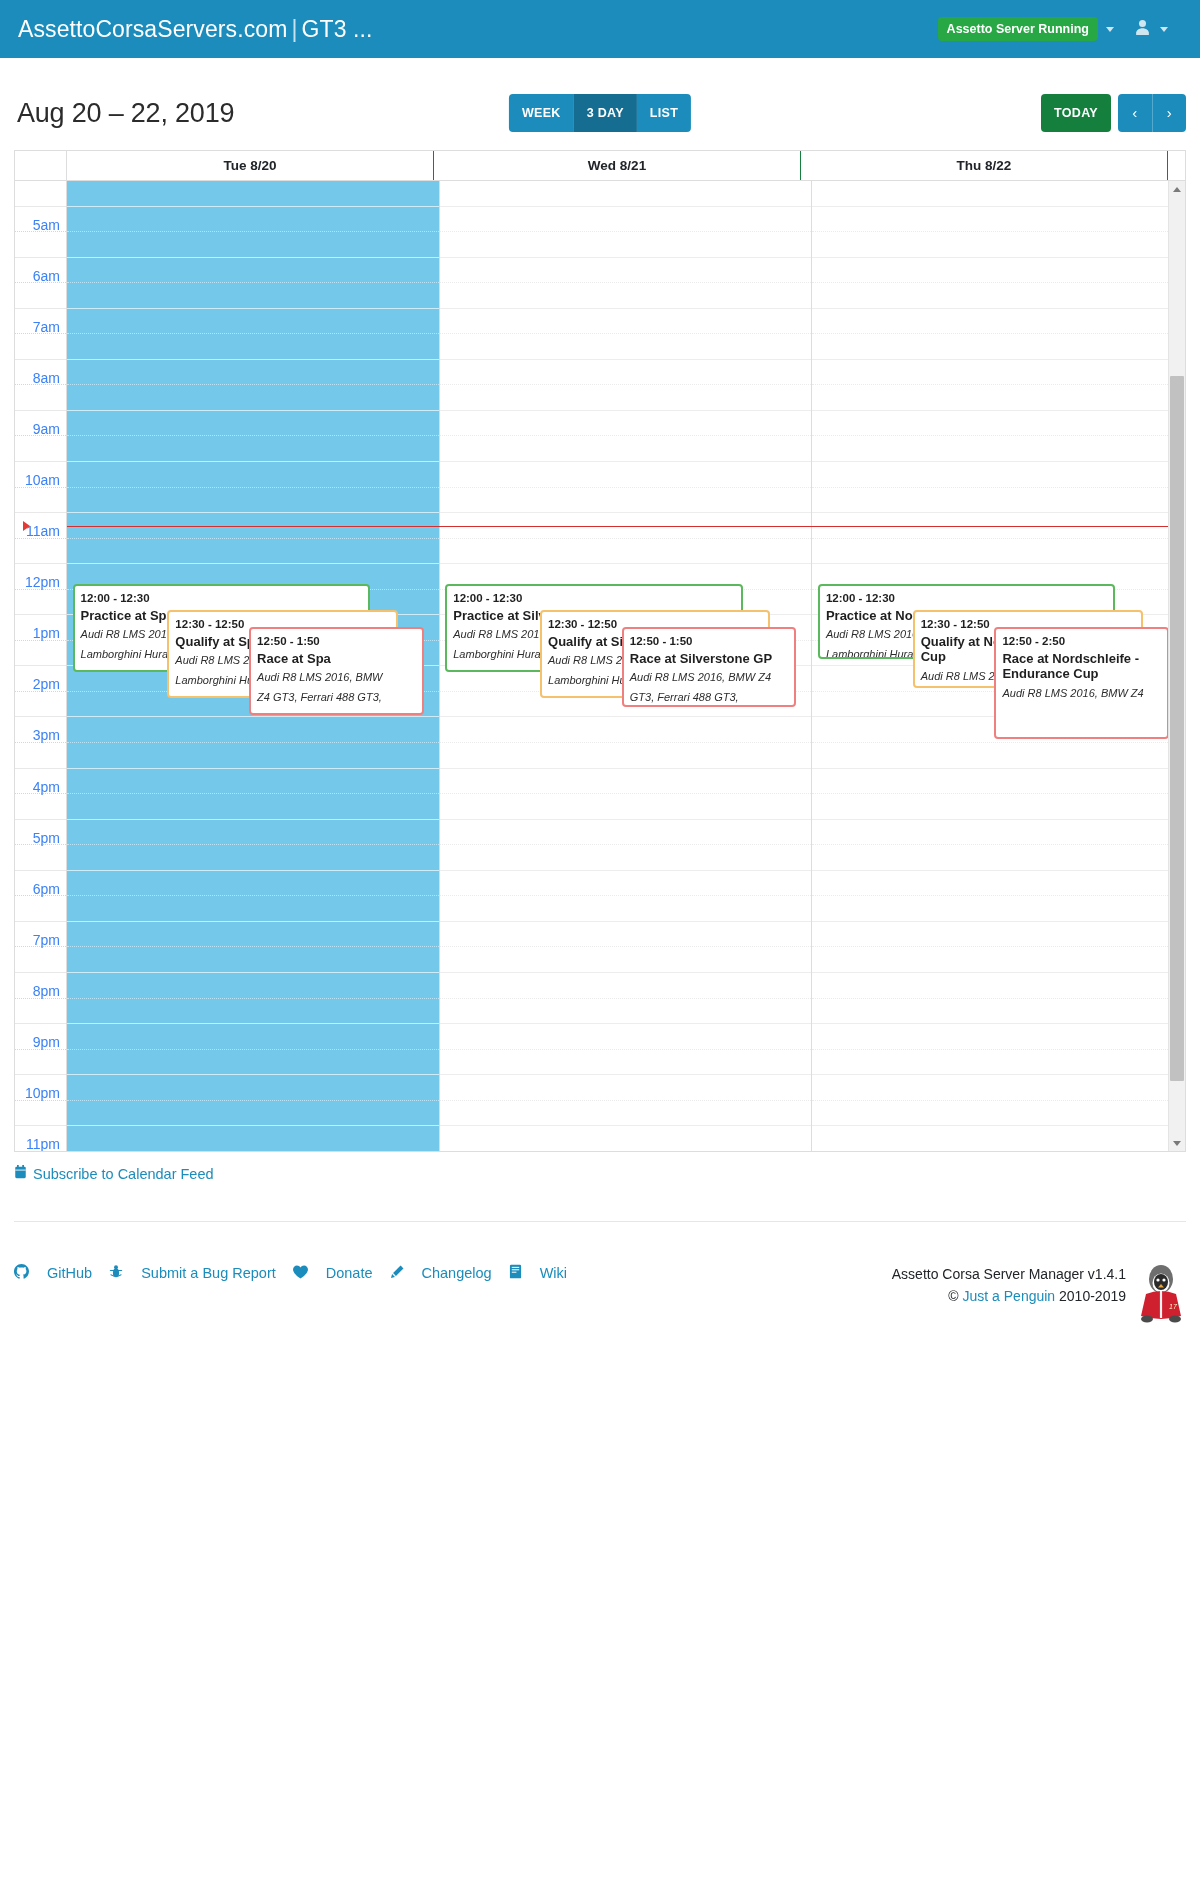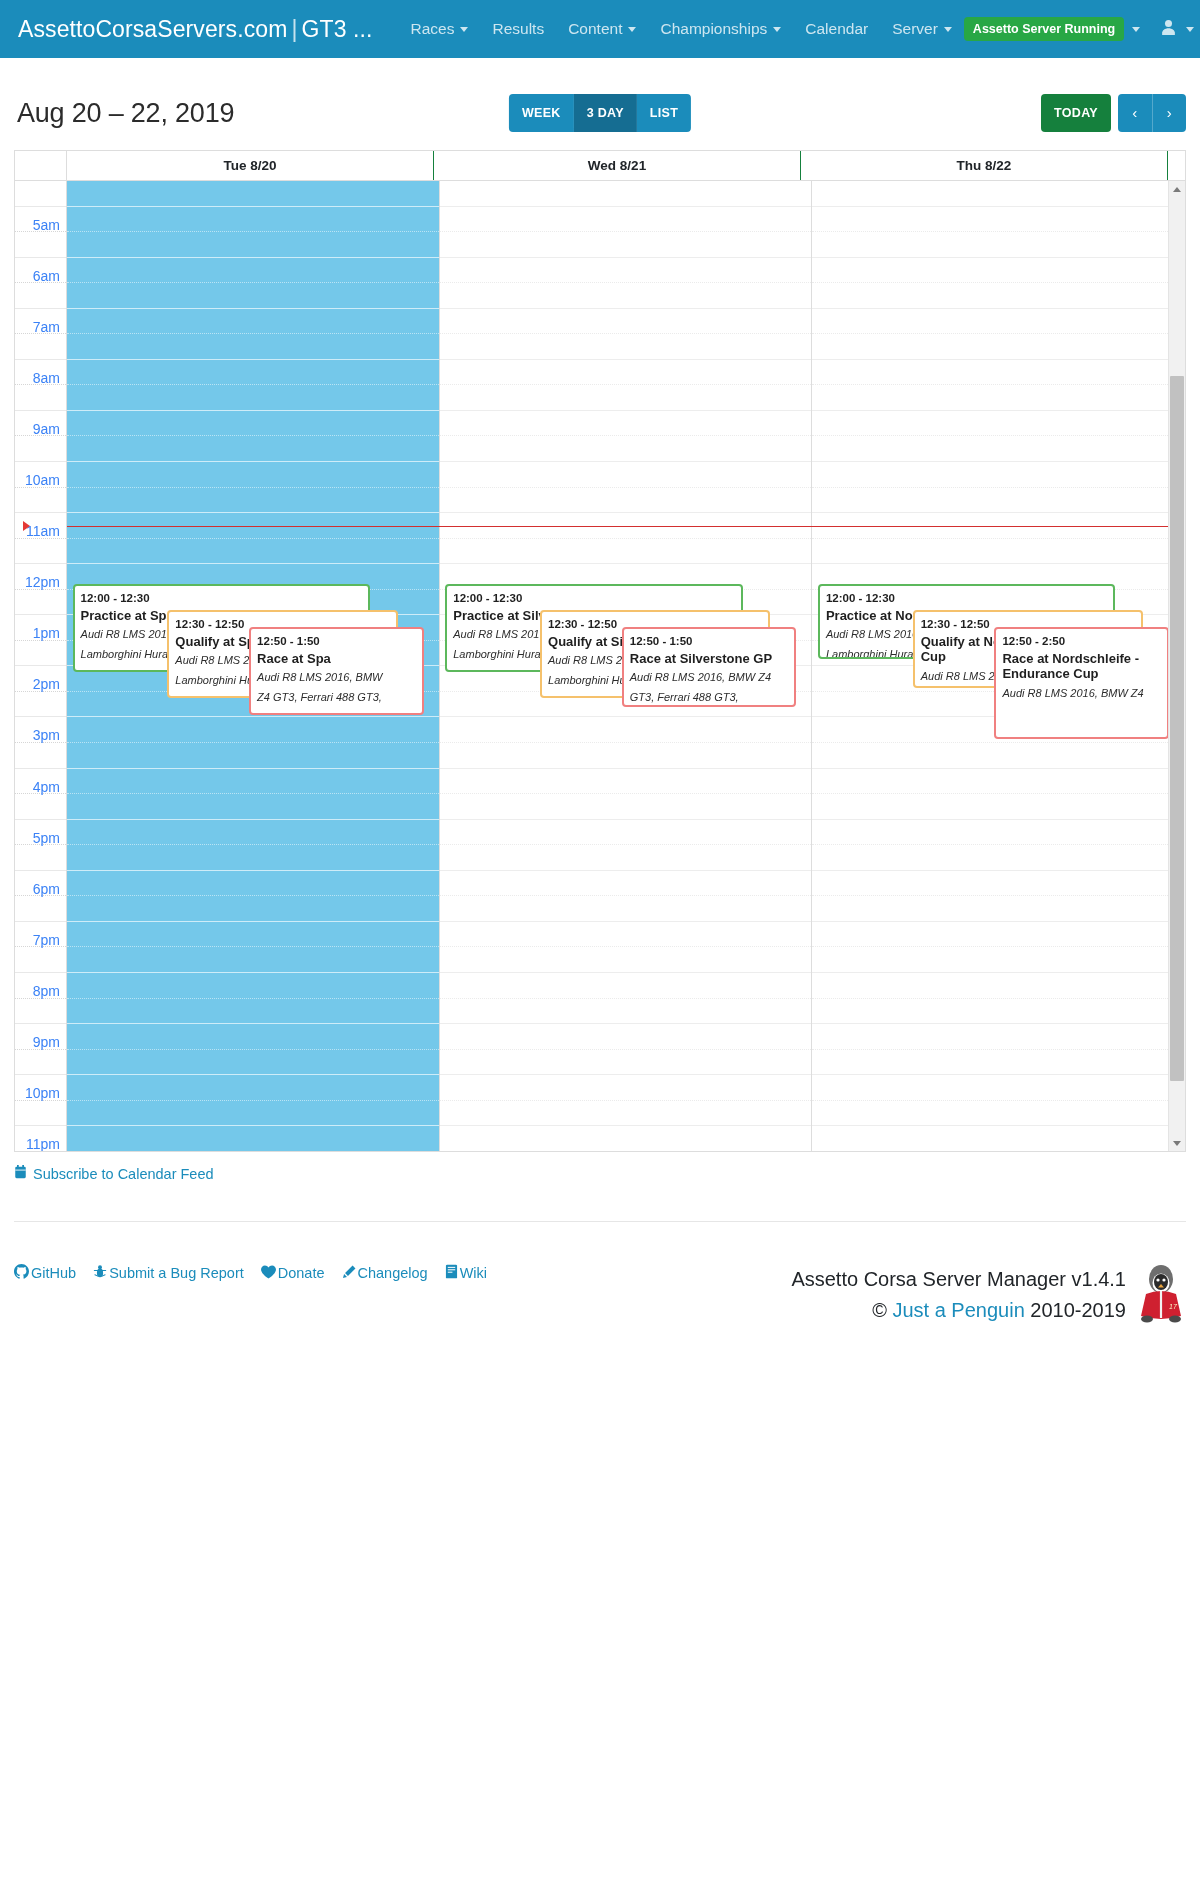--- a/index.html
+++ b/index.html
@@ -310,69 +310,45 @@
     display: flex;
     gap: 17px;
     align-items: center;
     flex-wrap: wrap;
   }
   .flink {
     color: #1b8cbb;
     font-size: 14.5px;
     display: inline-flex;
     align-items: center;
-    gap: 2px;
+    gap: 18px;
     text-decoration: none;
     cursor: pointer;
   }
   .footer-right {
     margin-left: auto;
     display: flex;
     align-items: flex-start;
     gap: 10px;
   }
   .footer-meta {
     text-align: right;
-    font-size: 20px;
+    font-size: 14px;
     color: #212529;
     line-height: 1.55;
   }
   .footer-meta a { color: #1b8cbb; text-decoration: none; }
 </style>
 </head>
 <body>
 
 <div class="navbar">
   <a class="brand" href="#">
     <span>AssettoCorsaServers.com</span><span class="sep">|</span><span>GT3 ...</span>
   </a>
-  <div class="nav-links">
-    <a class="nav-item" href="#">
-      <span>Races</span>
-      <span class="caret"></span>
-    </a>
-    <a class="nav-item" href="#">
-      <span>Results</span>
-    </a>
-    <a class="nav-item" href="#">
-      <span>Content</span>
-      <span class="caret"></span>
-    </a>
-    <a class="nav-item" href="#">
-      <span>Championships</span>
-      <span class="caret"></span>
-    </a>
-    <a class="nav-item" href="#">
-      <span>Calendar</span>
-    </a>
-    <a class="nav-item" href="#">
-      <span>Server</span>
-      <span class="caret"></span>
-    </a>
-  </div>
   <div class="nav-right">
     <span class="badge-running">Assetto Server Running</span>
     <span class="caret"></span>
     <span class="user-wrap">
       <span class="user-icon">
         <svg width="17" height="17" viewBox="0 0 16 16" fill="rgba(255,255,255,.78)">
             <circle cx="8" cy="4.3" r="3.3"></circle>
             <path d="M8 8.6c-3.4 0-6 2.1-6 4.4V15h12v-2c0-2.3-2.6-4.4-6-4.4z"></path>
           </svg>
       </span>

